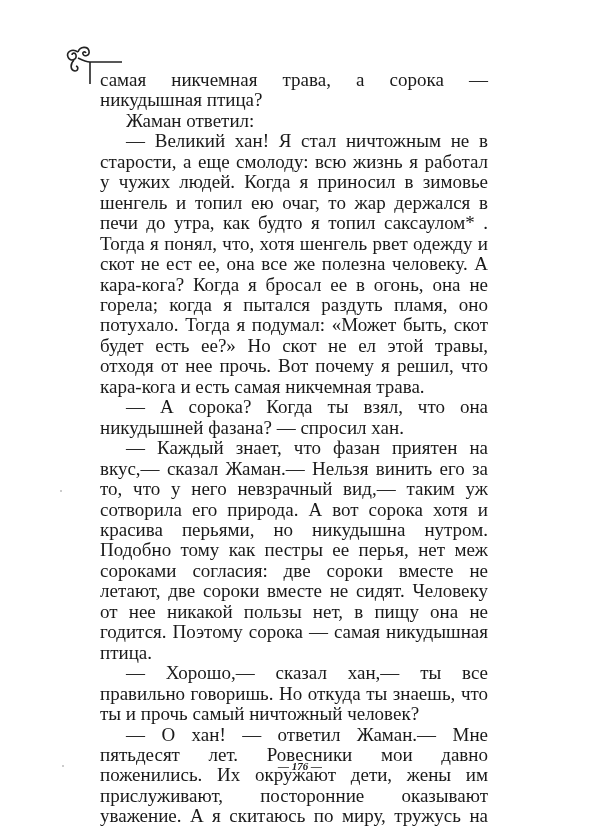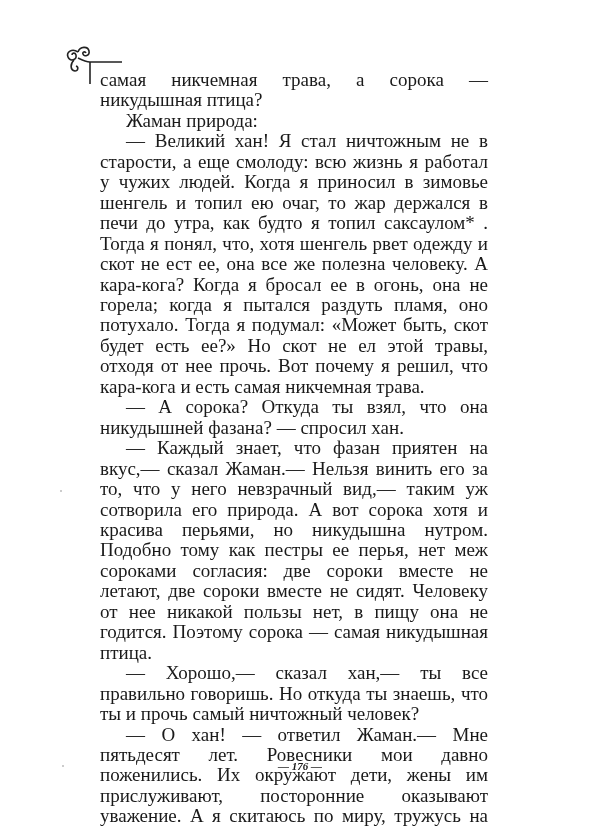--- a/index.html
+++ b/index.html
@@ -29,23 +29,23 @@
   <svg class="ornament" viewBox="0 0 60 42">
     <path d="M14 8 C8 4, 2 8, 4 13 C6 18, 13 16, 12 11 C11 8, 8 9, 8 11" fill="none" stroke="#222" stroke-width="1.6"></path>
     <path d="M14 8 C16 2, 24 2, 25 7 C26 12, 20 13, 19 10 C18 8, 21 7, 22 9" fill="none" stroke="#222" stroke-width="1.6"></path>
     <path d="M10 16 C6 20, 6 26, 11 27 C14 27, 15 23, 12 22" fill="none" stroke="#222" stroke-width="1.6"></path>
     <path d="M14 14 C18 16, 22 18, 26 18 L58 18" fill="none" stroke="#222" stroke-width="1.6"></path>
     <path d="M26 18 L26 40" fill="none" stroke="#222" stroke-width="1.6"></path>
   </svg>
 
   <div class="text">
     <p class="noindent">самая никчемная трава, а сорока — никудышная птица?</p>
-    <p class="indent">Жаман природа:</p>
+    <p class="indent">Жаман ответил:</p>
     <p class="indent">— Великий хан! Я стал ничтожным не в старости, а еще смолоду: всю жизнь я работал у чужих людей. Когда я приносил в зимовье шенгель и топил ею очаг, то жар держался в печи до утра, как будто я топил саксаулом* . Тогда я понял, что, хотя шенгель рвет одежду и скот не ест ее, она все же полезна человеку. А кара-кога? Когда я бросал ее в огонь, она не горела; когда я пытался раздуть пламя, оно потухало. Тогда я подумал: «Может быть, скот будет есть ее?» Но скот не ел этой травы, отходя от нее прочь. Вот почему я решил, что кара-кога и есть самая никчемная трава.</p>
-    <p class="indent">— А сорока? Откуда ты взял, что она никудышней фазана? — спросил хан.</p>
+    <p class="indent">— А сорока? Когда ты взял, что она никудышней фазана? — спросил хан.</p>
     <p class="indent">— Каждый знает, что фазан приятен на вкус,— сказал Жаман.— Нельзя винить его за то, что у него невзрачный вид,— таким уж сотворила его природа. А вот сорока хотя и красива перьями, но никудышна нутром. Подобно тому как пестры ее перья, нет меж сороками согласия: две сороки вместе не летают, две сороки вместе не сидят. Человеку от нее никакой пользы нет, в пищу она не годится. Поэтому сорока — самая никудышная птица.</p>
     <p class="indent">— Хорошо,— сказал хан,— ты все правильно говоришь. Но откуда ты знаешь, что ты и прочь самый ничтожный человек?</p>
     <p class="indent">— О хан! — ответил Жаман.— Мне пятьдесят лет. Ровесники мои давно поженились. Их окружают дети, жены им прислуживают, посторонние оказывают уважение. А я скитаюсь по миру, тружусь на чужих людей. Кто же тогда ничтожный человек, кто же тогда Жаман, как не я?</p>
   </div>
 
   <div class="pagenum">— 176 —</div>
 
   <div class="speck" style="left:60px; top:490px;"></div>
   <div class="speck" style="left:62px; top:765px;"></div>
 </div>

